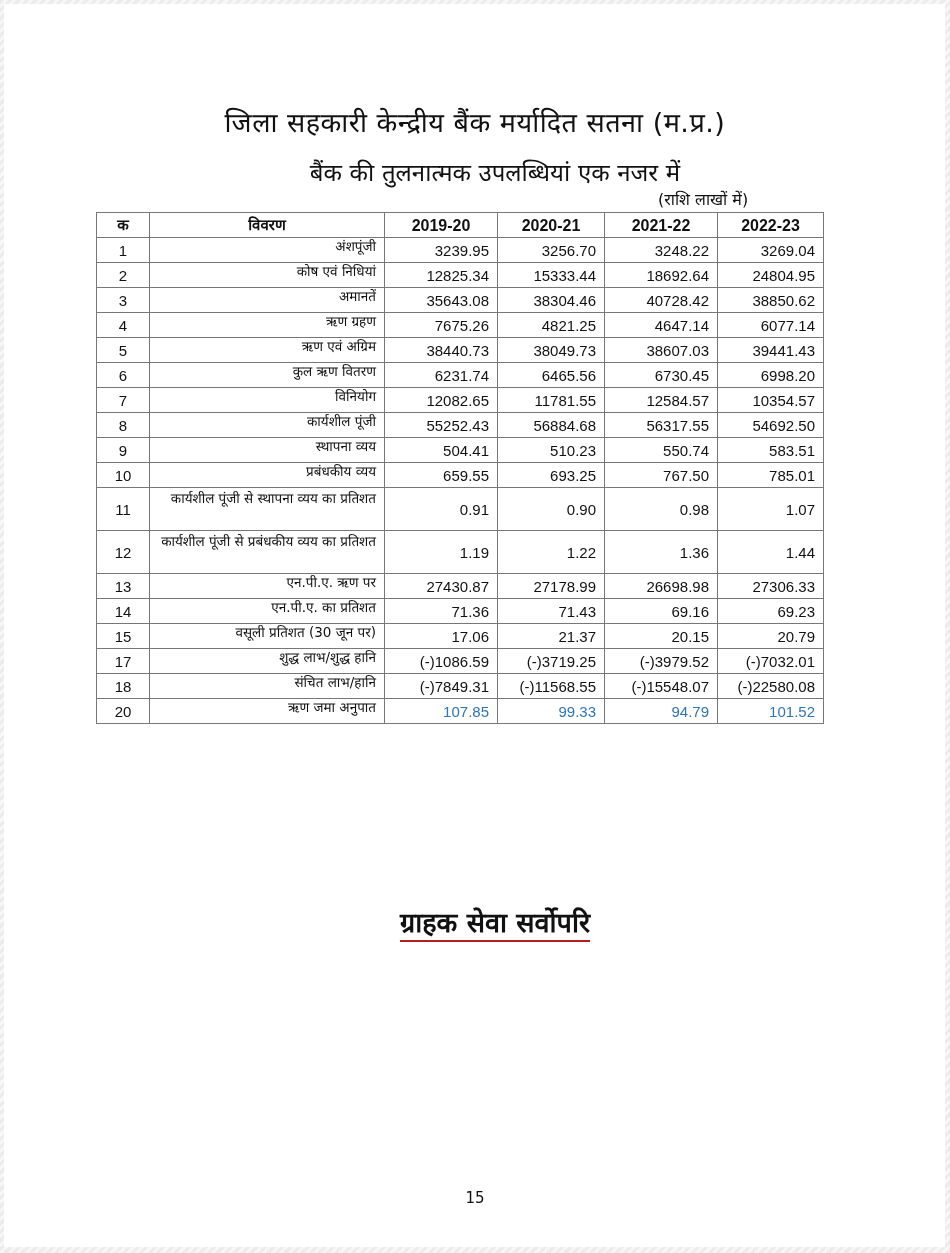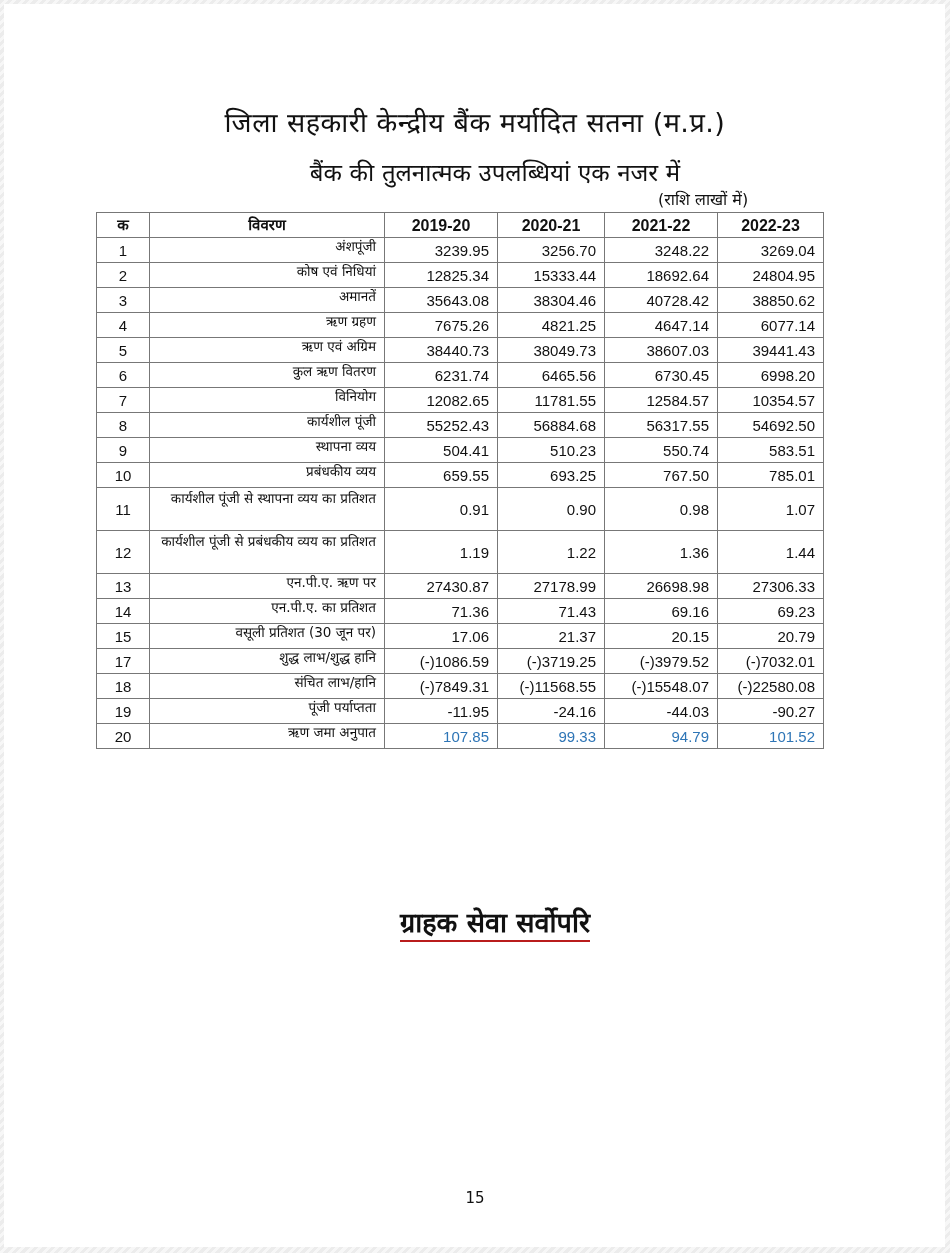--- a/index.html
+++ b/index.html
@@ -215,28 +215,20 @@
       </tr>
       <tr>
         <td class="sn">18</td>
         <td class="desc">संचित लाभ/हानि</td>
         <td class="num">(-)7849.31</td>
         <td class="num">(-)11568.55</td>
         <td class="num">(-)15548.07</td>
         <td class="num">(-)22580.08</td>
       </tr>
       <tr>
-        <td class="sn">19</td>
-        <td class="desc">पूंजी पर्याप्तता</td>
-        <td class="num">-11.95</td>
-        <td class="num">-24.16</td>
-        <td class="num">-44.03</td>
-        <td class="num">-90.27</td>
-      </tr>
-      <tr>
         <td class="sn">20</td>
         <td class="desc">ऋण जमा अनुपात</td>
         <td class="num blue">107.85</td>
         <td class="num blue">99.33</td>
         <td class="num blue">94.79</td>
         <td class="num blue">101.52</td>
       </tr>
     </tbody>
 </table>
 

